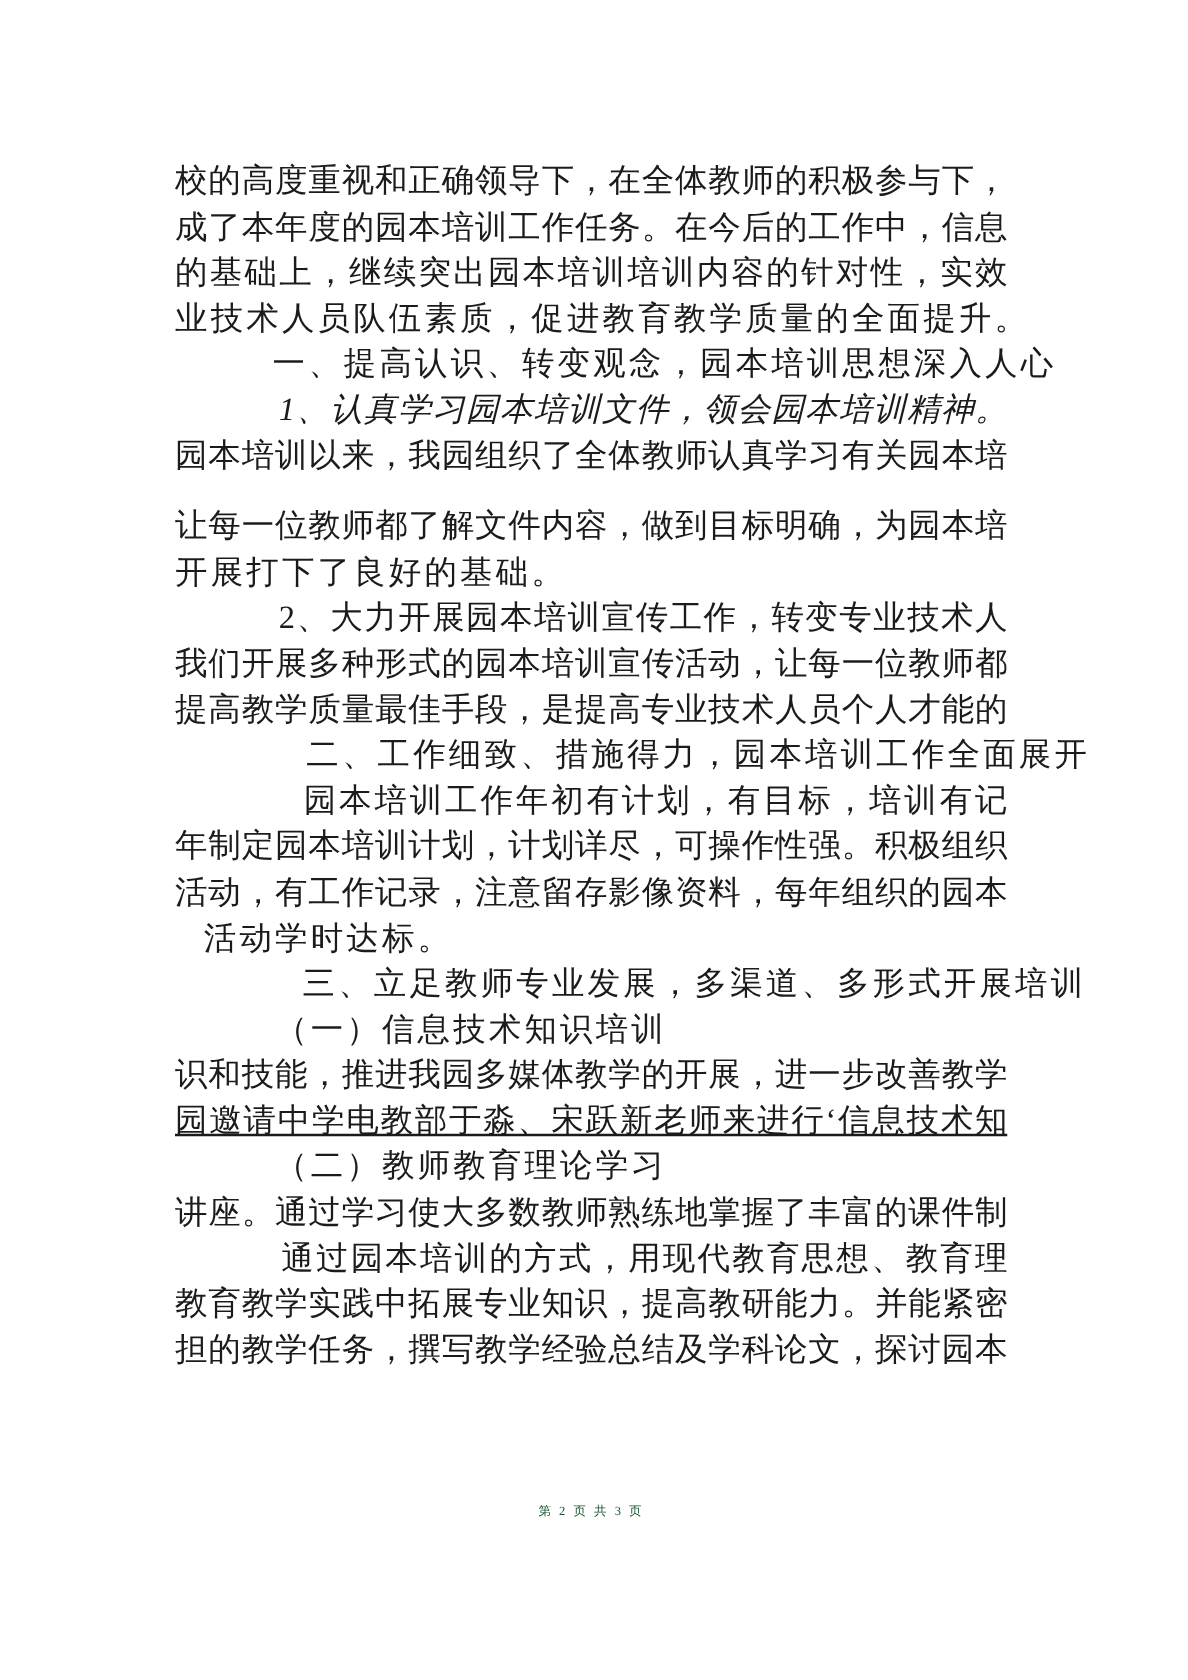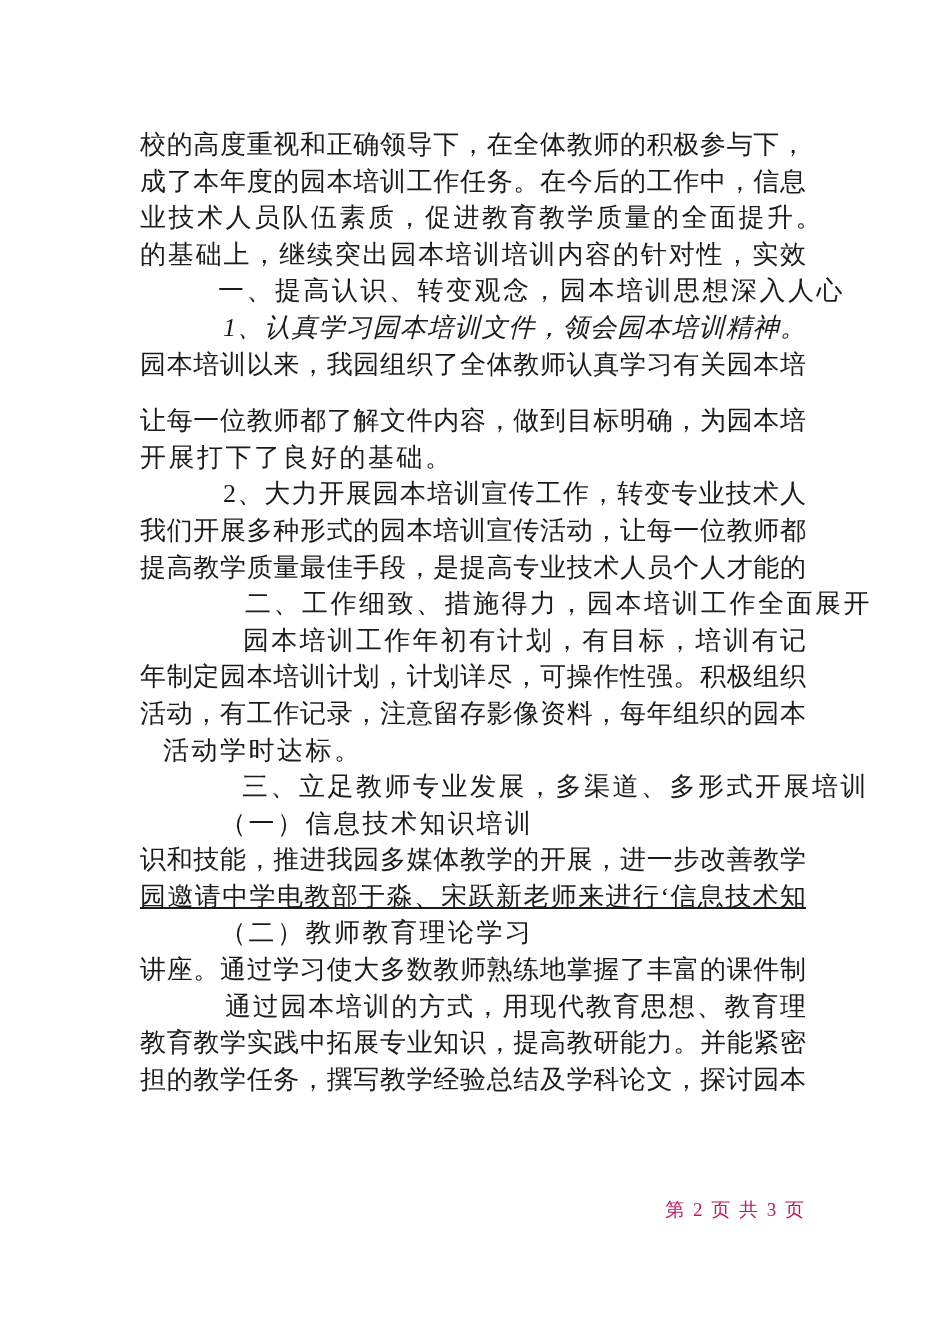--- a/index.html
+++ b/index.html
@@ -38,35 +38,35 @@
     text-align-last: justify;
     text-justify: inter-ideograph;
   }
   .footer {
     position: absolute;
     left: 140px;
     top: 1198px;
     width: 666px;
     height: 24px;
     line-height: 24px;
-    text-align: right;
-    font-size: 19px;
+    text-align: center;
+    font-size: 10px;
     letter-spacing: 2px;
-    color: #be185d;
+    color: #14532d;
   }
 </style>
 </head>
 <body>
 
 <div class="page">
   <main class="doc" id="doc-body">
       <div class="line just" style="padding-left: 0px;">校的高度重视和正确领导下，在全体教师的积极参与下，按要求完</div>
       <div class="line just" style="padding-left: 0px;">成了本年度的园本培训工作任务。在今后的工作中，信息技术知识</div>
+      <div class="line just" style="padding-left: 0px;">的基础上，继续突出园本培训培训内容的针对性，实效性，提高专</div>
       <div class="line" style="padding-left: 0px;">业技术人员队伍素质，促进教育教学质量的全面提升。</div>
-      <div class="line just" style="padding-left: 0px;">的基础上，继续突出园本培训培训内容的针对性，实效性，提高专</div>
       <div class="line" style="padding-left: 78px;">一、提高认识、转变观念，园本培训思想深入人心</div>
       <div class="line just" style="padding-left: 83px; font-style: italic;">1、认真学习园本培训文件，领会园本培训精神。自开展</div>
       <div class="line just" style="padding-left: 0px;">园本培训以来，我园组织了全体教师认真学习有关园本培训文件，</div>
       <div class="line just" style="padding-left: 0px; margin-top: 20px;">让每一位教师都了解文件内容，做到目标明确，为园本培训工作的</div>
       <div class="line" style="padding-left: 0px;">开展打下了良好的基础。</div>
       <div class="line just" style="padding-left: 83px;">2、大力开展园本培训宣传工作，转变专业技术人员观念。</div>
       <div class="line just" style="padding-left: 0px;">我们开展多种形式的园本培训宣传活动，让每一位教师都懂得现代</div>
       <div class="line just" style="padding-left: 0px;">提高教学质量最佳手段，是提高专业技术人员个人才能的最佳途径。</div>
       <div class="line" style="padding-left: 105px;">二、工作细致、措施得力，园本培训工作全面展开</div>
       <div class="line just" style="padding-left: 103px;">园本培训工作年初有计划，有目标，培训有记录。我园每</div>

